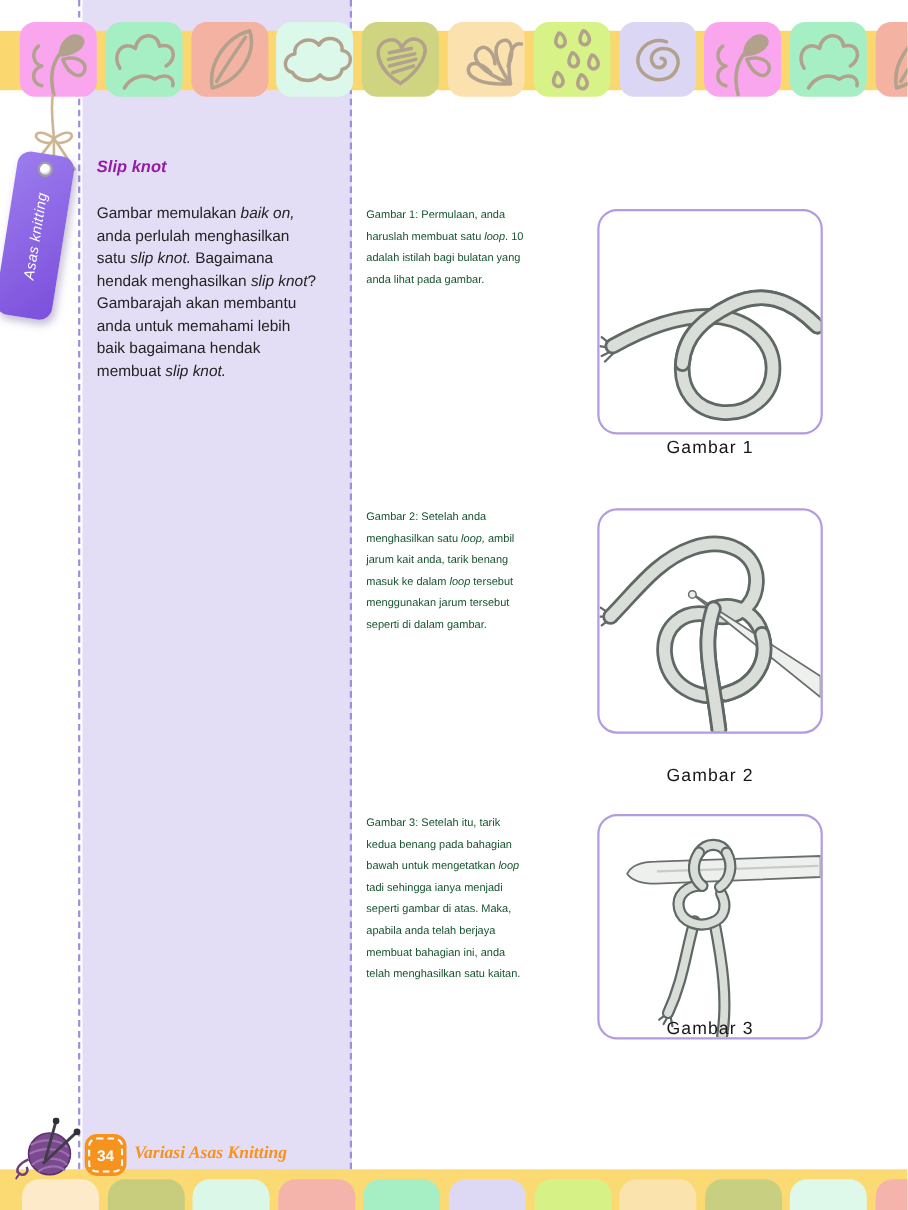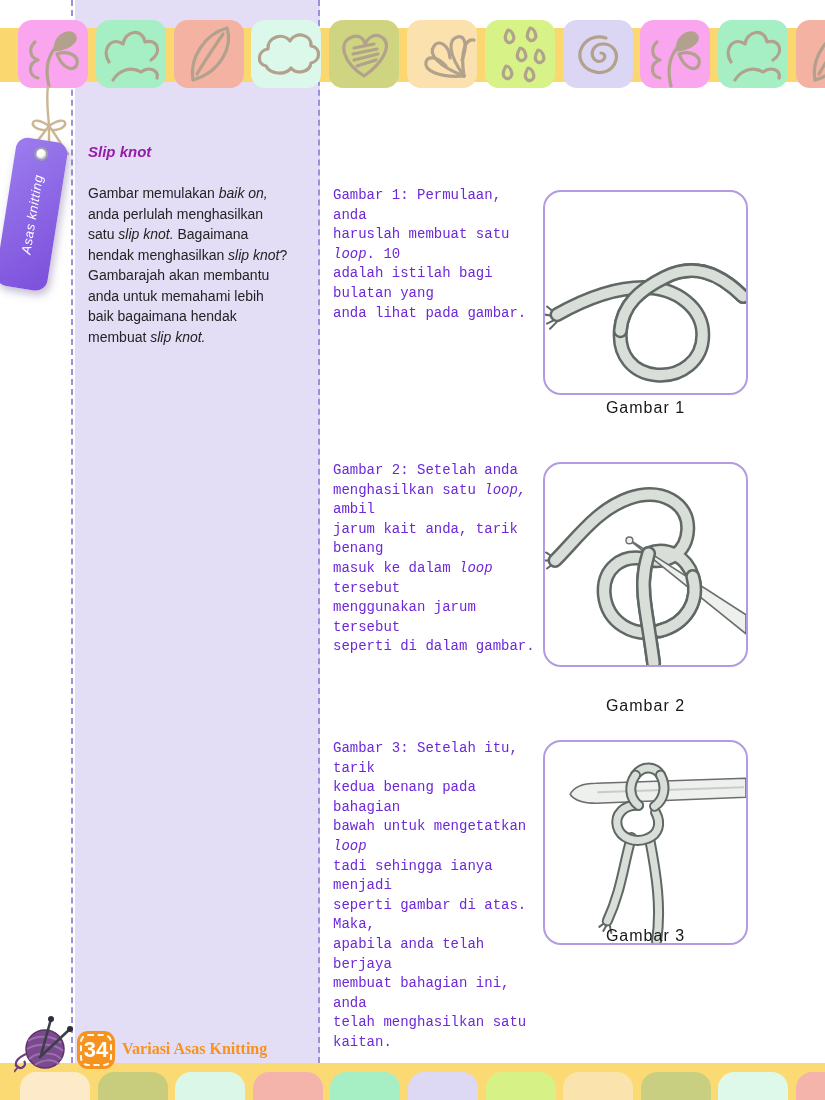--- a/index.html
+++ b/index.html
@@ -35,36 +35,36 @@
     border:2px solid #9E9EA8;box-sizing:border-box;
   }
   .tag-label{
     writing-mode:vertical-rl;transform:rotate(180deg);
     font-style:italic;font-size:13px;letter-spacing:.5px;color:#ffffff;white-space:nowrap;
   }
   
   .intro-heading{position:absolute;left:88px;top:143px;font-size:15px;font-weight:bold;font-style:italic;color:#941CA8;z-index:1;}
   .intro-body{position:absolute;left:88px;top:183px;width:235px;font-size:14px;line-height:20.5px;color:#262223;white-space:pre-line;z-index:1;}
   
-  .step-text{position:absolute;left:333px;width:208px;font-size:14px;line-height:19.6px;color:#6d28d9;white-space:pre-line;z-index:1;font-family:Liberation Mono, monospace;}
+  .step-text{position:absolute;left:333px;width:208px;font-size:10px;line-height:19.6px;color:#14532d;white-space:pre-line;z-index:1;}
   
   .frame{position:absolute;left:543px;width:205px;height:205px;background:#fff;border:2px solid #B29BE0;border-radius:18px;box-sizing:border-box;z-index:1;overflow:hidden;}
   .frame svg{width:100%;height:100%;display:block;}
   .caption{position:absolute;left:543px;width:205px;text-align:center;font-size:16px;letter-spacing:1px;color:#191617;z-index:1;}
   
   .rope-d{fill:none;stroke:#5F6865;stroke-linecap:round;stroke-linejoin:round;}
   .rope-l{fill:none;stroke:#D9DED9;stroke-linecap:round;stroke-linejoin:round;}
   .fray{stroke:#5F6865;stroke-width:2;fill:none;stroke-linecap:round;}
   .ndl{fill:#EDF0ED;stroke:#6A6F6E;stroke-width:1.6;stroke-linejoin:round;}
   
   .yarn-icon{position:absolute;left:14px;top:1016px;width:62px;height:60px;z-index:4;}
   .page-badge{position:absolute;left:77px;top:1031px;width:38px;height:38px;background:#F6921E;border-radius:11px;z-index:4;}
   .badge-inner{position:absolute;inset:3px;border:2px dashed rgba(255,255,255,.95);border-radius:8px;display:flex;align-items:center;justify-content:center;}
-  .badge-inner span{font-size:22px;font-weight:bold;color:#fff;}
-  .footer-title{position:absolute;left:122px;top:1040px;font-family:"Liberation Serif",serif;font-size:16px;font-weight:bold;color:#F6921E;z-index:4;}
+  .badge-inner span{font-size:14px;font-weight:bold;color:#fff;}
+  .footer-title{position:absolute;left:122px;top:1040px;font-family:"Liberation Serif",serif;font-size:16px;font-weight:bold;font-style:italic;color:#F6921E;z-index:4;}
 </style>
 </head>
 <body>
 
 <div class="col-lavender"></div>
 <div class="dash-line dash-left"></div>
 <div class="dash-line dash-right"></div>
 
 <div class="top-band"></div>
 <div class="bottom-band"></div>

